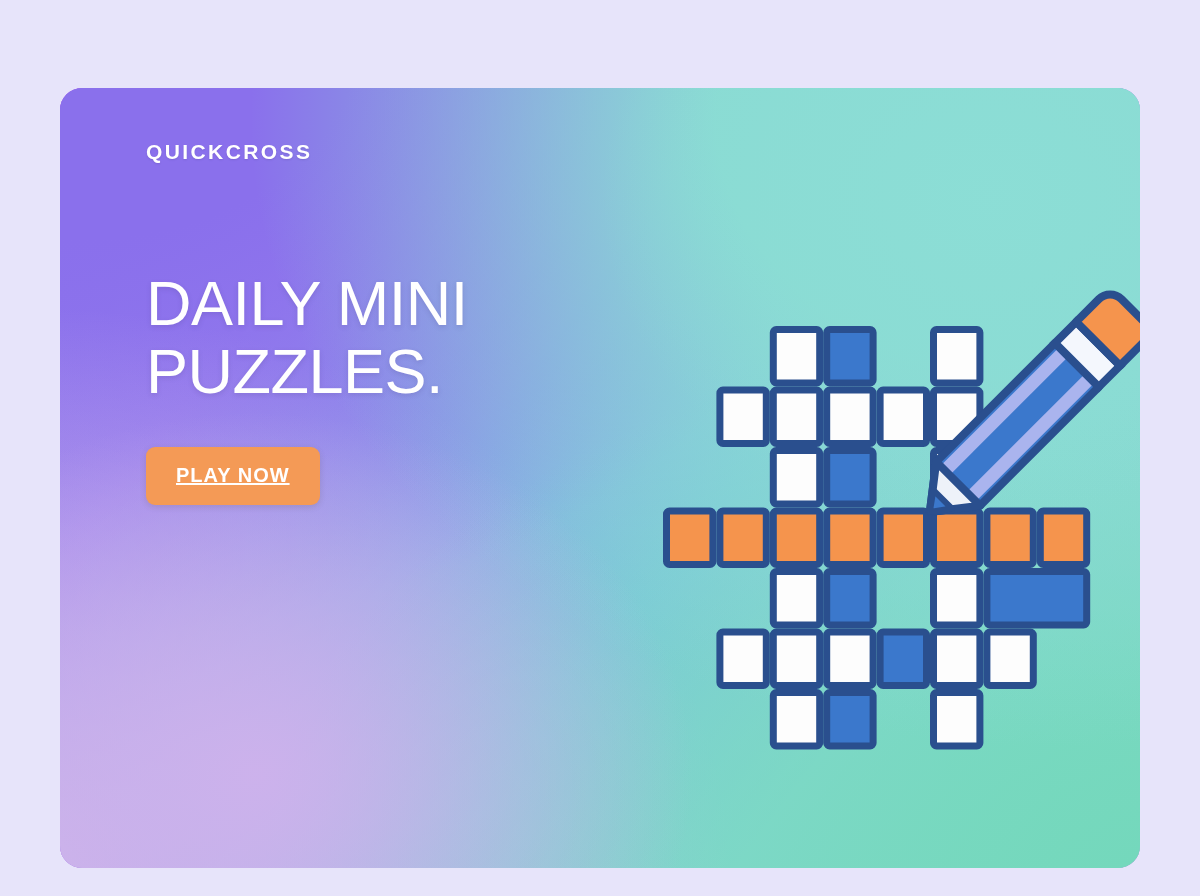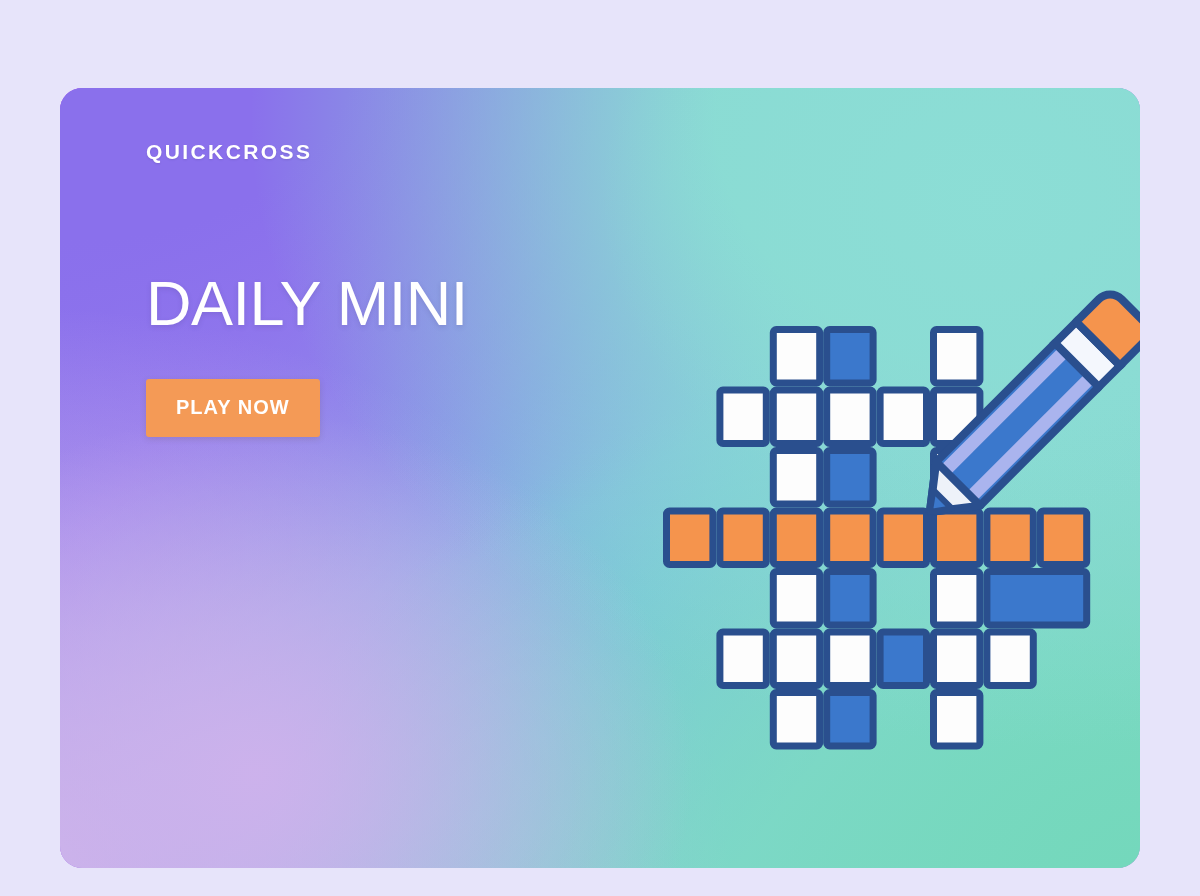--- a/index.html
+++ b/index.html
@@ -56,48 +56,50 @@
     text-shadow:0 2px 5px rgba(70,60,130,.18);
   }
   .headline .hl-line { display:block; white-space:nowrap; }
 
   .cta {
     display:inline-block;
     margin-top:42px;
     padding:17px 30px 18px;
     background:#f49a56;
     border:none;
-    border-radius:3px;
+    border-radius:9px;
     color:#ffffff;
     font-family:"Liberation Sans", sans-serif;
     font-size:20px;
     font-weight:bold;
     letter-spacing:1.0px;
     cursor:pointer;
     box-shadow:0 2px 6px rgba(90,70,40,.16);
+    text-decoration:underline;
   }
 
   
   .art { position:absolute; left:540px; top:160px; width:560px; height:540px; }
   .art svg { display:block; width:100%; height:100%; overflow:visible; }
 </style>
 </head>
 <body>
 
 <div id="stage">
 
   <div class="card">
     <div class="grad-base"></div>
     <div class="grad-sheen"></div>
 
     <div class="copy">
       <div class="brand">QUICKCROSS</div>
 
       <h1 class="headline">
         <span class="hl-line">DAILY MINI</span>
+        <span class="hl-line">PUZZLES.</span>
       </h1>
 
       <button class="cta">PLAY NOW</button>
     </div>
 
     <div class="art">
       <svg viewBox="0 0 560 540" xmlns="http://www.w3.org/2000/svg">
         <g id="grid-layer">
             <rect x="173.3" y="81.5" width="46.4" height="53.5" rx="3" fill="#fdfdfd" stroke="#2a4f8e" stroke-width="7"></rect>
             <rect x="226.7" y="81.5" width="46.4" height="53.5" rx="3" fill="#3b78cc" stroke="#2a4f8e" stroke-width="7"></rect>

